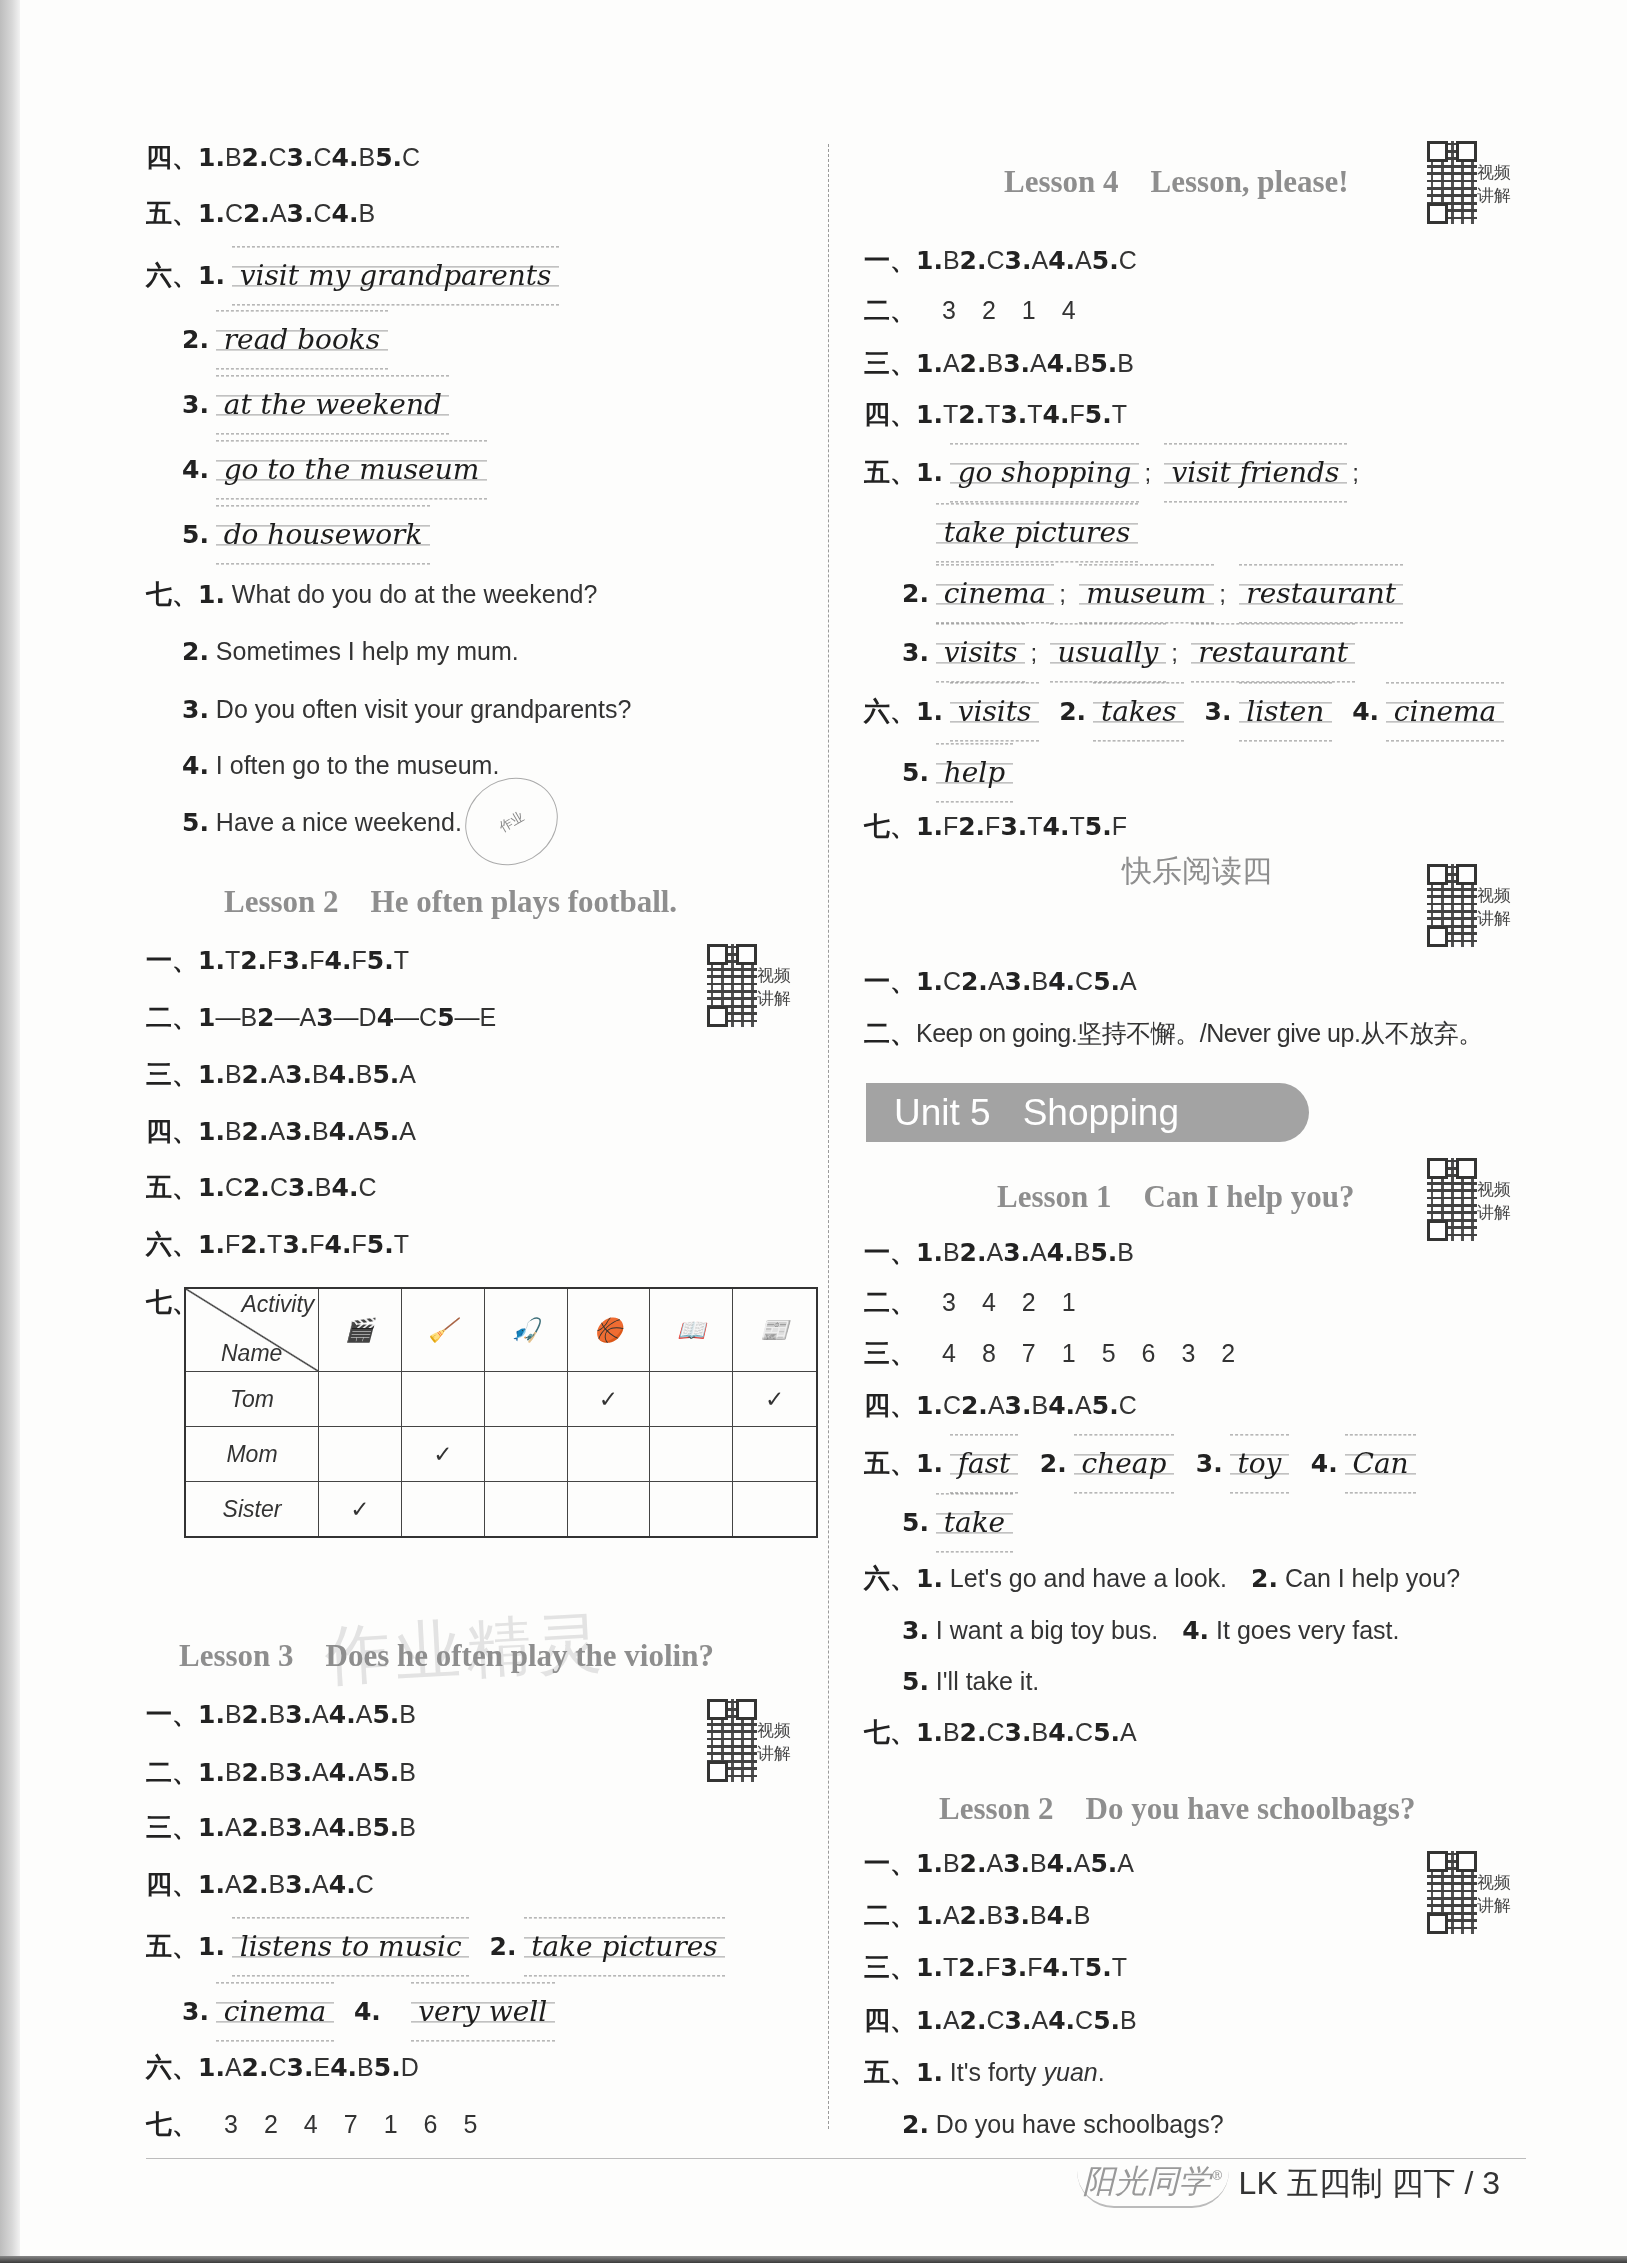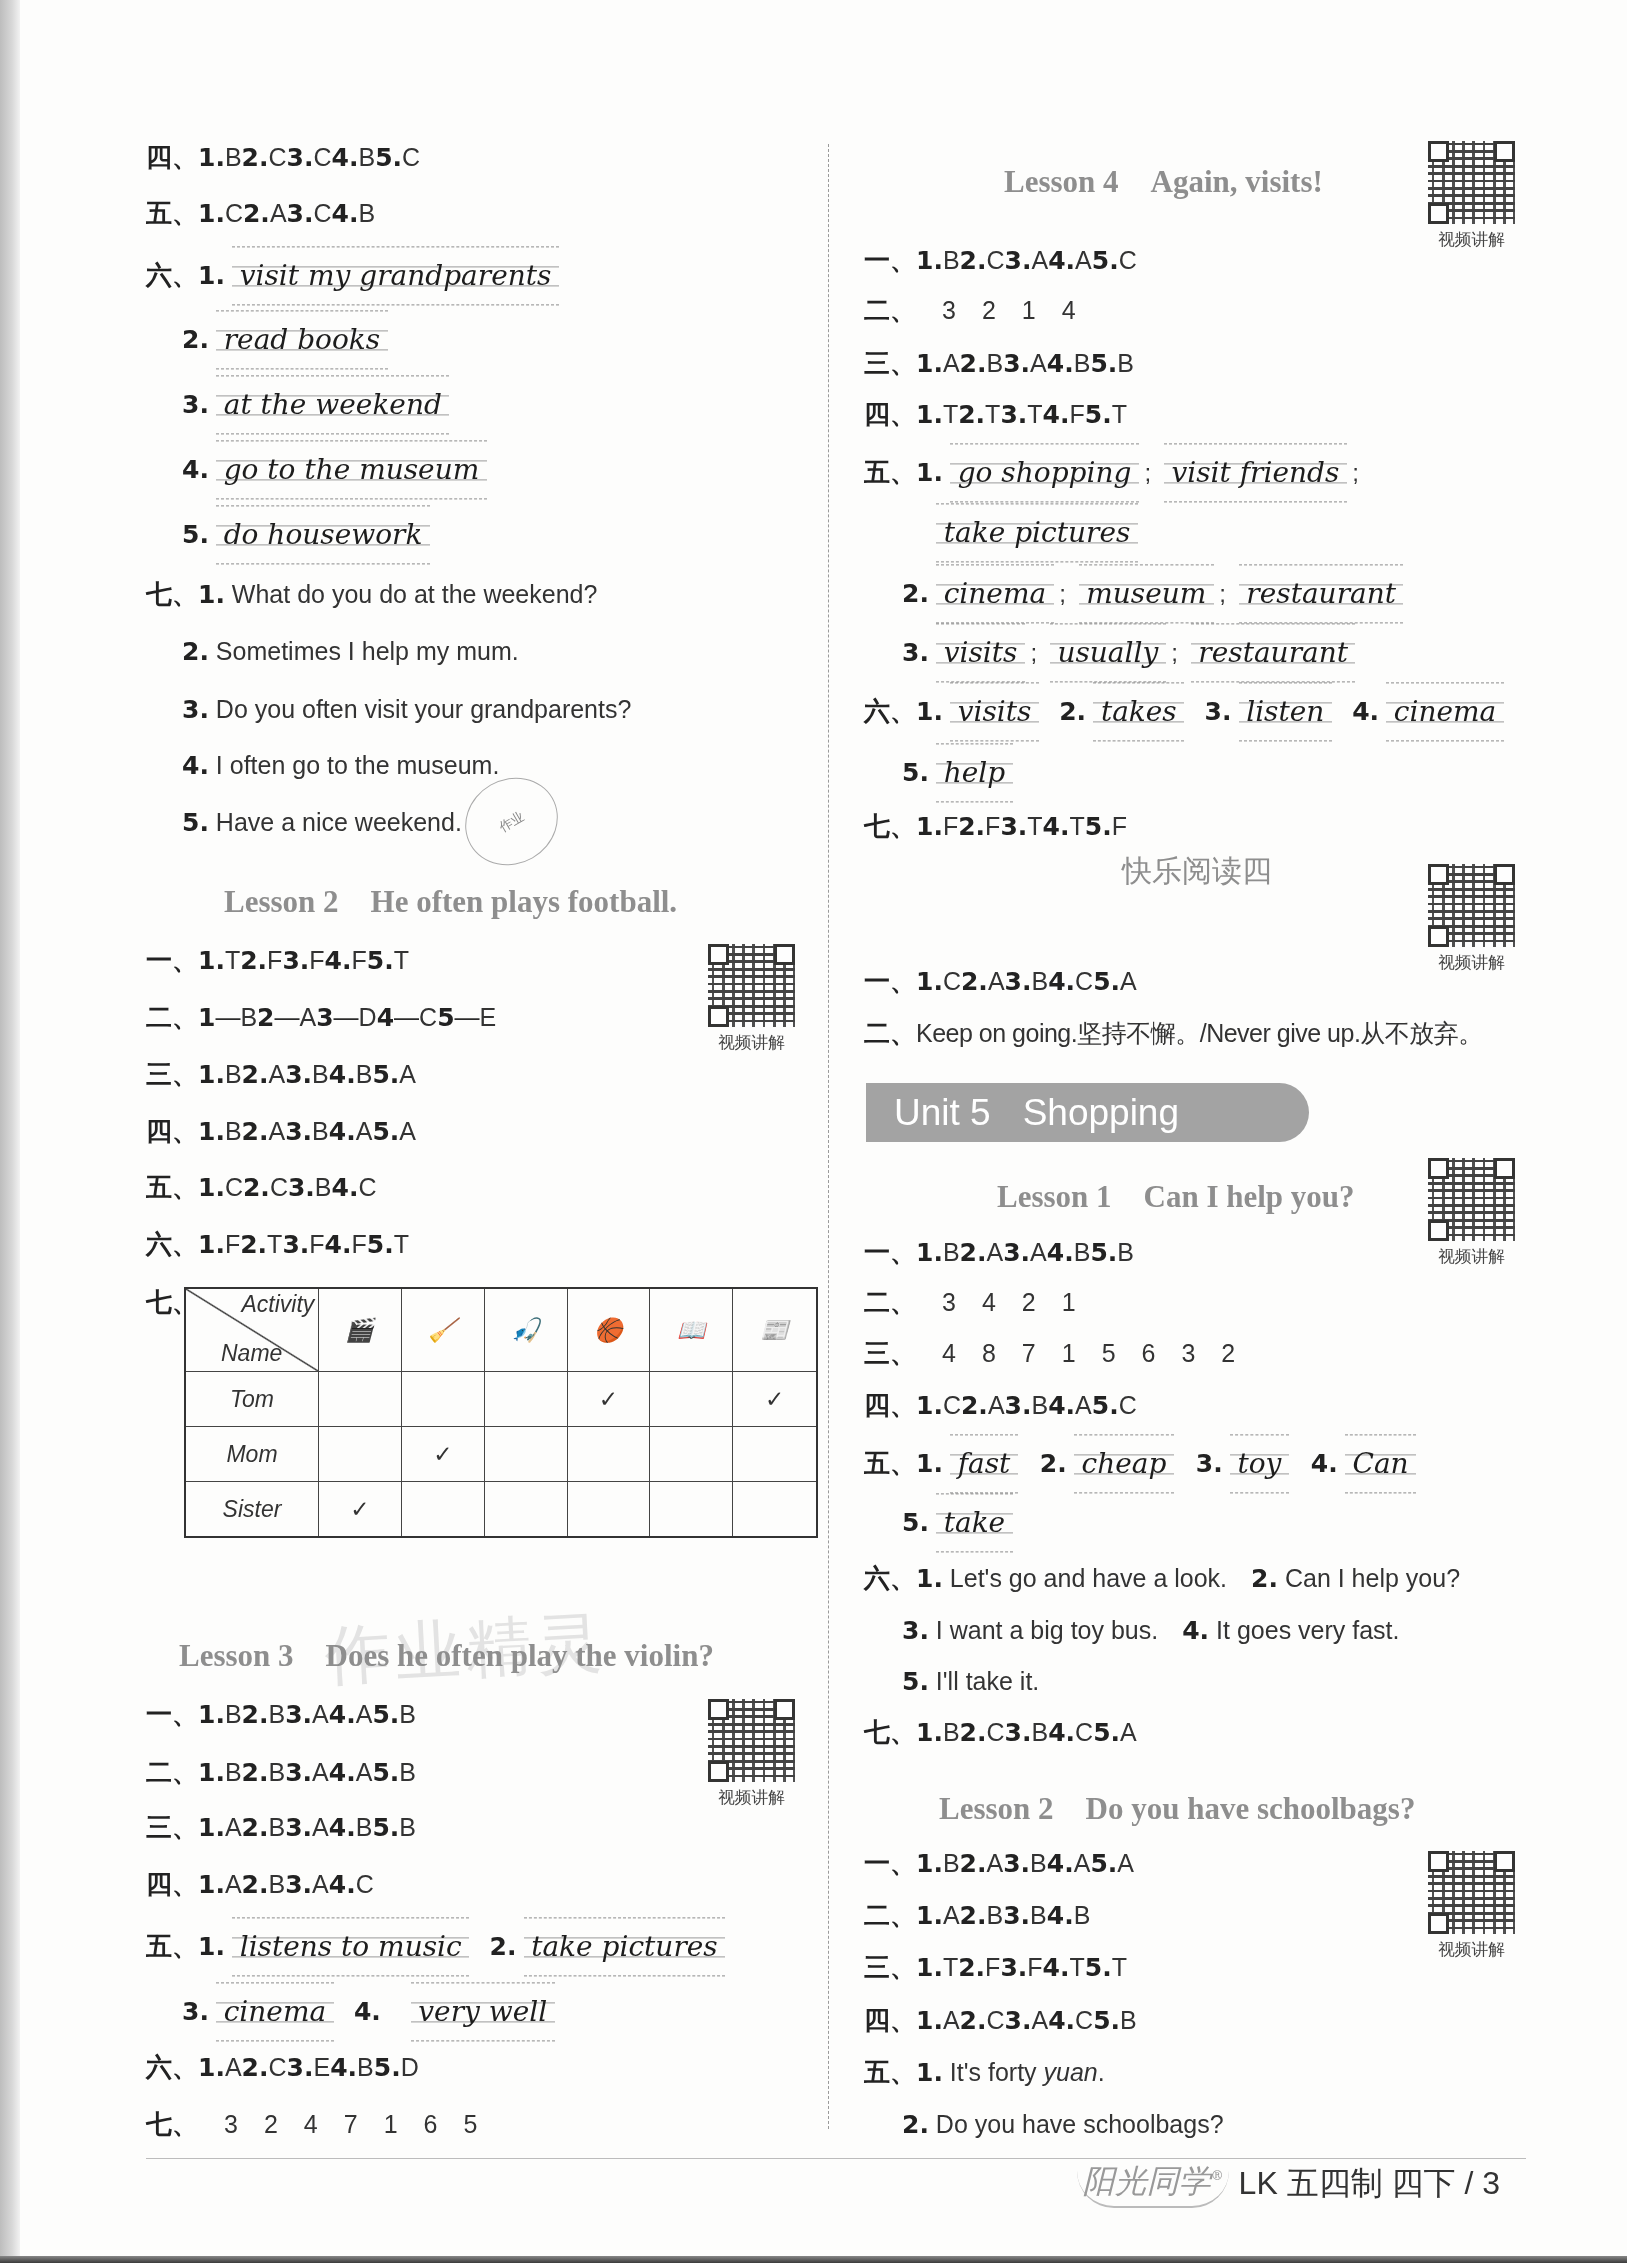--- a/index.html
+++ b/index.html
@@ -34,21 +34,21 @@
   .hand{display:inline-block;position:relative;font-family:"DejaVu Serif","Liberation Serif",serif;
         font-style:italic;font-size:28px;color:#1d1d1d;padding:0 7.4px;margin-left:7.4px;
         line-height:37px;height:37px;}
   .hand::before{content:"";position:absolute;left:0;right:0;top:-11px;border-top:0.9px dashed #8a8a8a;}
   .hand::after{content:"";position:absolute;left:0;right:0;bottom:-11px;border-top:0.9px dashed #8a8a8a;}
   .hand .mid1{position:absolute;left:0;right:0;top:9.3px;border-top:0.9px solid #9a9a9a;}
   .hand .mid2{position:absolute;left:0;right:0;top:28px;border-top:0.9px solid #9a9a9a;}
   .hand .t{position:relative;}
   .semi{font-size:24px;margin:0 5.6px;color:#333;}
 
-  .qr{position:absolute;width:89px;display:flex;flex-direction:column;align-items:center;}
+  .qr{position:absolute;width:89px;display:flex;flex-direction:row;align-items:center;}
   .qr .code{width:87px;height:83px;
      background:
        repeating-linear-gradient(0deg,transparent 0 4.6px,#222 4.6px 7.4px),
        repeating-linear-gradient(90deg,#fff 0 3.7px,#333 3.7px 6.5px,#fff 6.5px 10.2px);
      position:relative;opacity:.85;}
   .qr .code::before,.qr .code::after{content:"";position:absolute;width:15px;height:15px;border:3.7px solid #111;background:#fff;}
   .qr .code::before{left:0;top:0;}
   .qr .code::after{right:0;top:0;}
   .qr .corner{position:absolute;left:0;bottom:0;width:15px;height:15px;border:3.7px solid #111;background:#fff;}
   .qr .lbl{font-size:16.7px;color:#444;margin-top:3.7px;font-family:"DejaVu Sans",sans-serif;}
@@ -485,21 +485,21 @@
     <span class="ans">7</span>
     <span class="ans">1</span>
     <span class="ans">6</span>
     <span class="ans">5</span>
   </div>
 </div>
 
 <div>
 
   <div class="title" style="left:1004px;top:184px;">
-    <span>Lesson 4</span><span class="gap"></span><span>Again, visits!</span>
+    <span>Lesson 4</span><span class="gap"></span><span>Lesson, please!</span>
   </div>
   <div class="qr" style="left:1427px;top:141px;">
     <div class="code">
         <i class="corner"></i>
       </div>
     <span class="lbl">视频讲解</span>
   </div>
 
   <div class="row" style="left:864px;top:261px;">
     <span class="sec">一、</span>

